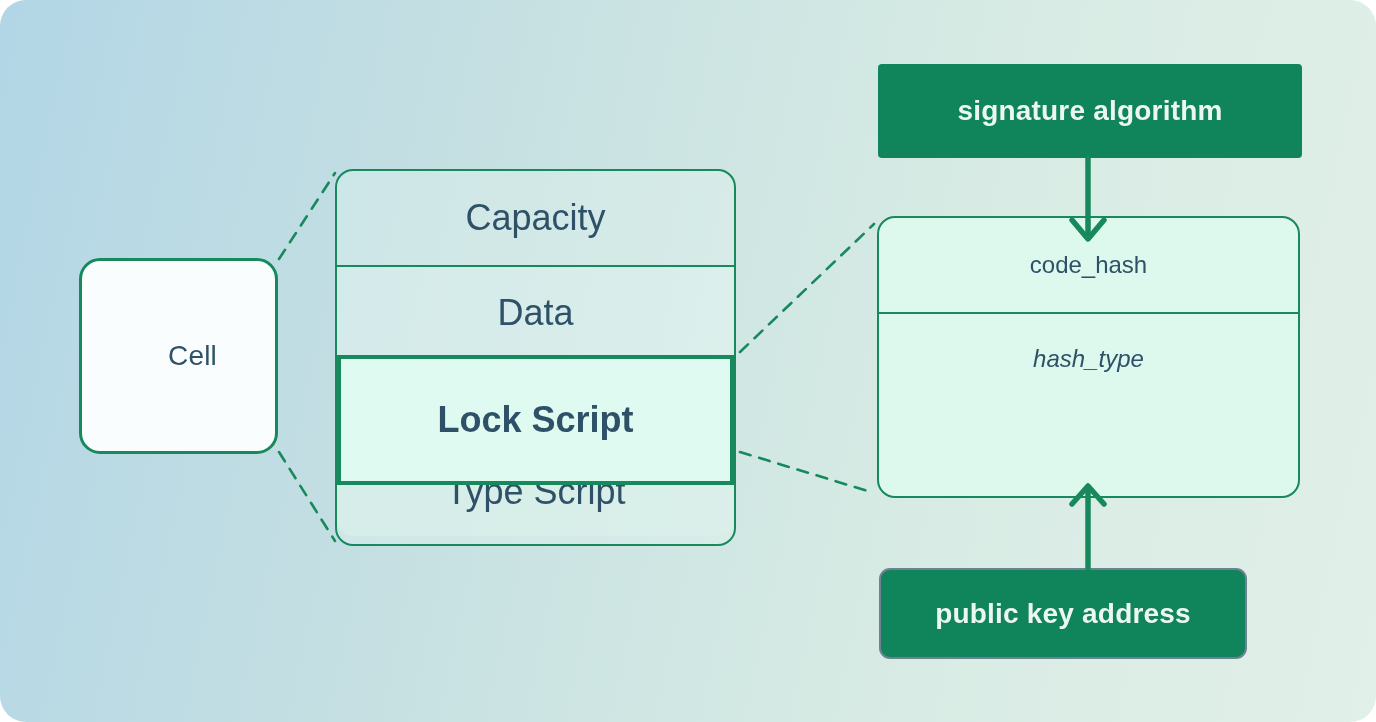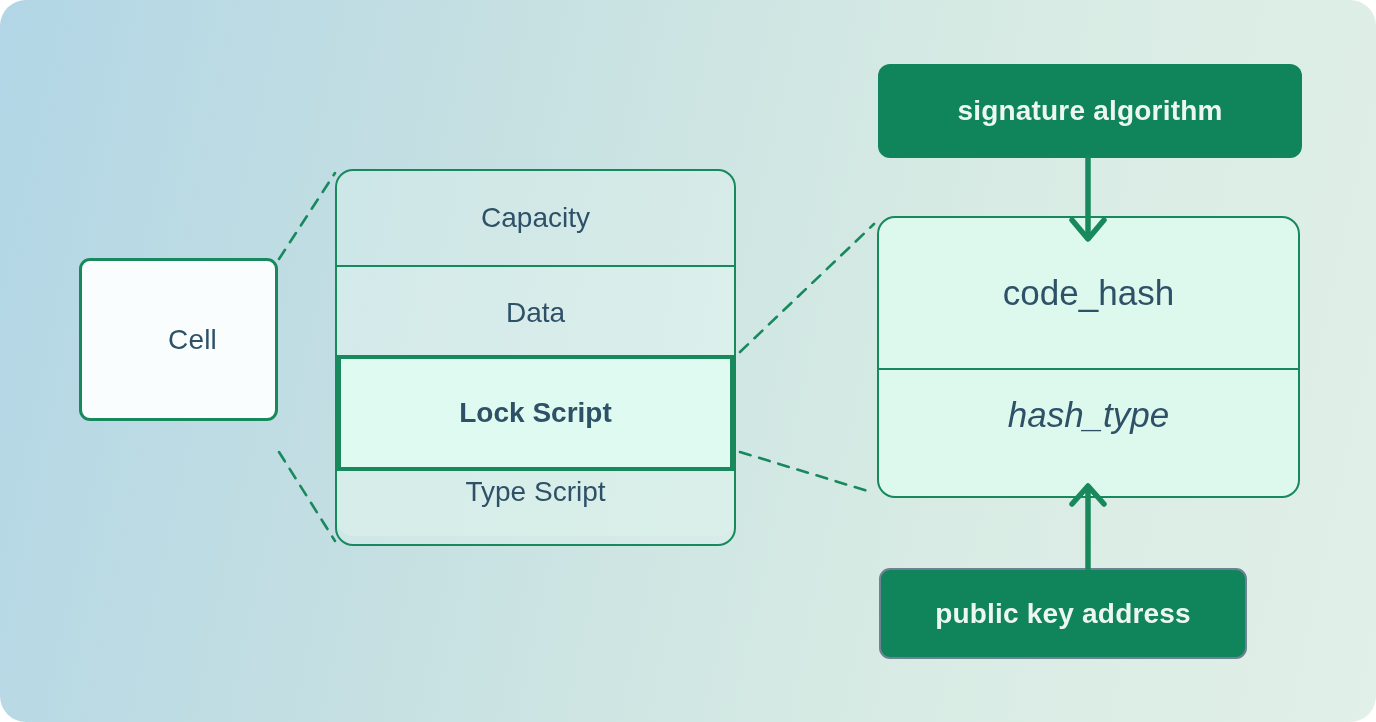--- a/index.html
+++ b/index.html
@@ -18,70 +18,69 @@
   }
   .canvas{
     position:relative;
     width:1376px;height:722px;
     border-radius:26px;
     overflow:hidden;
     background:linear-gradient(102deg,#b2d6e6 0%,#c6e0e2 34%,#d7ebe4 66%,#e1f0e8 100%);
   }
   
   .cell-box{
-    position:absolute;left:79px;top:258px;width:199px;height:163px;
+    position:absolute;left:79px;top:258px;width:199px;height:196px;
     background:#f9fdfe;
     border:3px solid var(--accent-green);
-    border-radius:11px;
+    border-radius:21px;
     display:flex;align-items:center;justify-content:center;padding-left:28px;
   }
   .cell-box .label{
     font-size:28px;color:var(--text-dark);letter-spacing:.2px;
   }
   
   .stack-box{
     position:absolute;left:335px;top:169px;width:401px;height:377px;
     border:2px solid var(--accent-green);
     border-radius:18px;
     background:rgba(228,247,240,0.35);
   }
   .stack-box .row{
     position:absolute;left:0;right:0;
     display:flex;align-items:center;justify-content:center;
-    font-size:28px;color:var(--text-dark);
+    font-size:36px;color:var(--text-dark);
   }
   .row-capacity{top:0;height:94px;}
   .row-data{top:94px;height:94px;border-top:2px solid var(--accent-green);background:rgba(233,249,242,0.25);}
   .row-type{top:274px;height:91px;border-top:2px solid var(--accent-green);background:rgba(222,245,236,0.45);border-radius:0 0 16px 16px;}
   .row-lock{
-    top:184px;height:116px;left:-4px;right:-4px;
+    top:184px;height:130px;left:-4px;right:-4px;
     border:4px solid var(--accent-green);
     background:var(--mint-fill);
     font-weight:bold;
     z-index:2;
   }
   
   .script-box{
     position:absolute;left:877px;top:216px;width:423px;height:282px;
     border:2px solid var(--accent-green);
     border-radius:18px;
     background:var(--panel-mint);
   }
   .script-box .row{
     display:flex;align-items:center;justify-content:center;
-    font-size:35px;color:var(--text-dark);
+    font-size:24px;color:var(--text-dark);
     height:94px;
-    margin-top:28px;
   }
   .script-box .row + .row{border-top:2px solid var(--accent-green);height:92px;font-style:italic;}
   
   .sig-box{
     position:absolute;left:878px;top:64px;width:424px;height:94px;
     background:var(--dark-green-fill);
-    border-radius:12px;
+    border-radius:4px;
     display:flex;align-items:center;justify-content:center;
   }
   .pub-box{
     position:absolute;left:879px;top:568px;width:368px;height:91px;
     background:var(--dark-green-fill);
     border:2.5px solid #6e8293;
     border-radius:11px;
     display:flex;align-items:center;justify-content:center;
   }
   .green-label{

